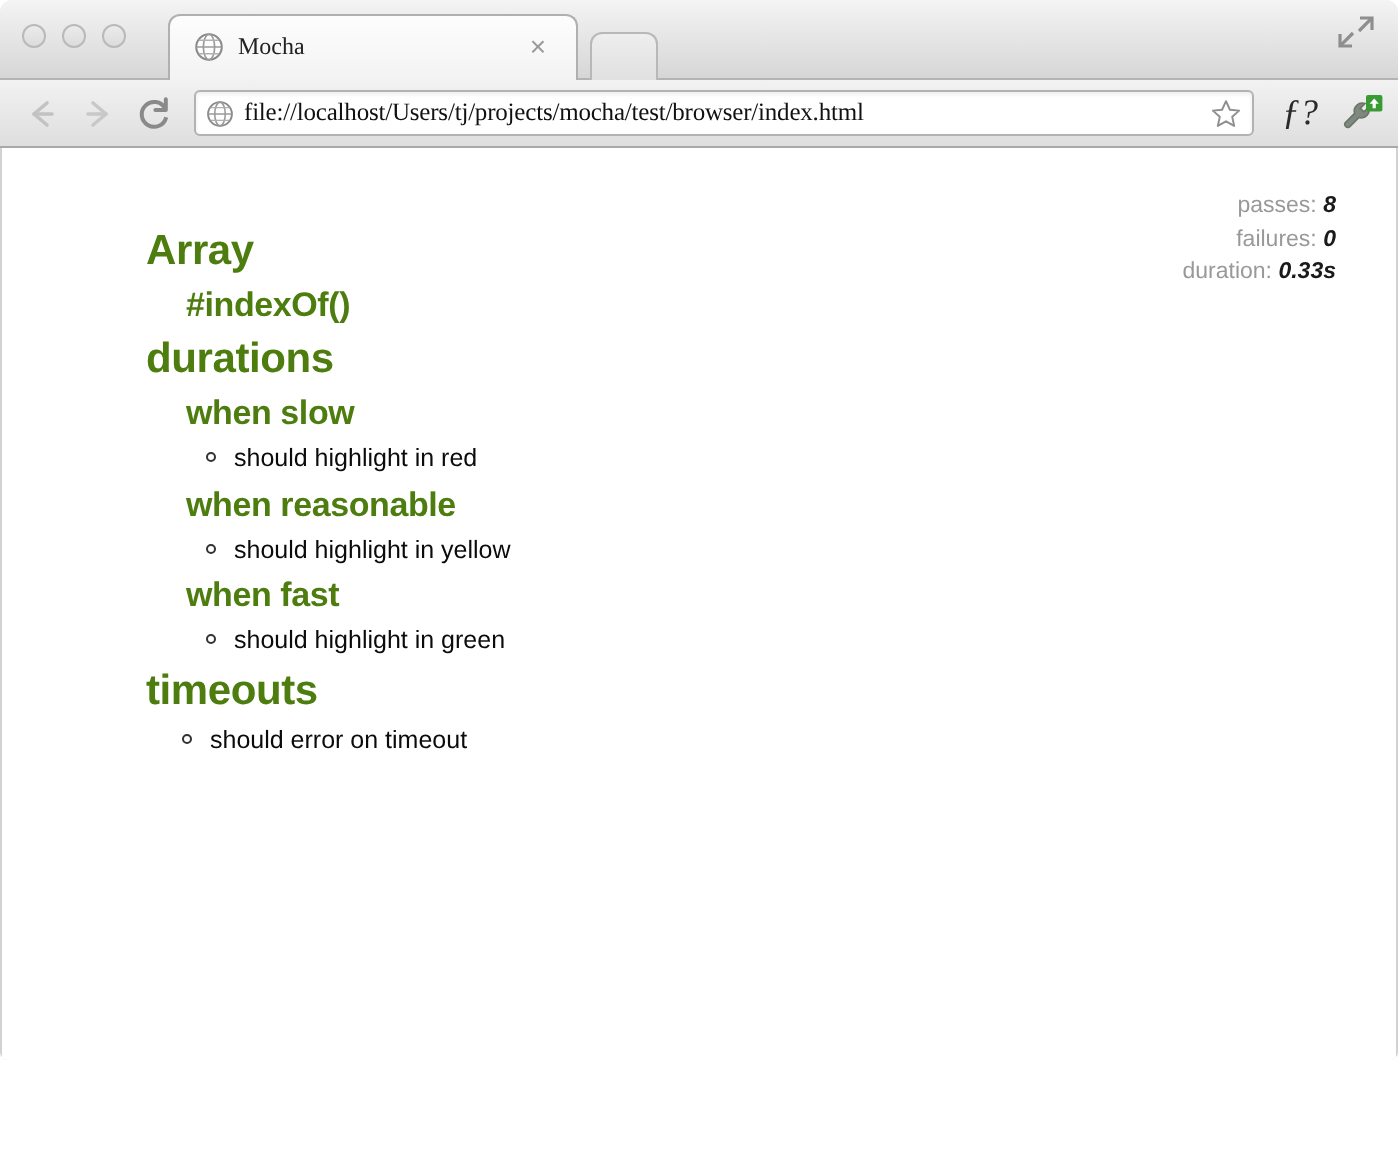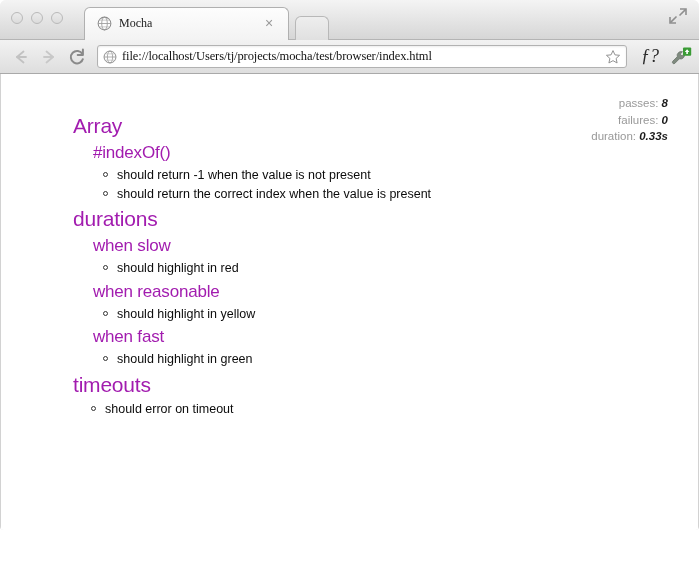--- a/index.html
+++ b/index.html
@@ -218,24 +218,24 @@
     left: 60px;
     top: 38px;
     right: 20px;
     font-family: "Liberation Sans", sans-serif;
     color: #000;
   }
   #mocha-report ul { margin: 0; padding: 0; list-style: none; }
 
   .suite > h1 {
     margin: 0 0 2px 12px;
-    font-weight: normal;
+    font-weight: bold;
     font-size: 21px;
     line-height: 27px;
-    color: #a21caf;
+    color: #4d7c0f;
     letter-spacing: -0.2px;
   }
   .suite .suite > h1 {
     font-size: 17px;
     line-height: 23px;
     margin-left: 16px;
   }
   .suite .suite { margin-left: 16px; }
 
   .tests { margin: 0 0 2px 0 !important; padding-left: 0 !important; }
@@ -359,24 +359,20 @@
         </ul>
     </div>
 
     <div id="mocha-report">
         <ul>
           <li class="suite">
             <h1>Array</h1>
             <ul>
               <li class="suite">
                 <h1>#indexOf()</h1>
-                <ul class="tests">
-                  <li class="test"><span class="test-bullet"></span><span>should return -1 when the value is not present</span></li>
-                  <li class="test"><span class="test-bullet"></span><span>should return the correct index when the value is present</span></li>
-                </ul>
               </li>
             </ul>
           </li>
           <li class="suite">
             <h1>durations</h1>
             <ul>
               <li class="suite">
                 <h1>when slow</h1>
                 <ul class="tests">
                   <li class="test"><span class="test-bullet"></span><span>should highlight in red</span></li>

